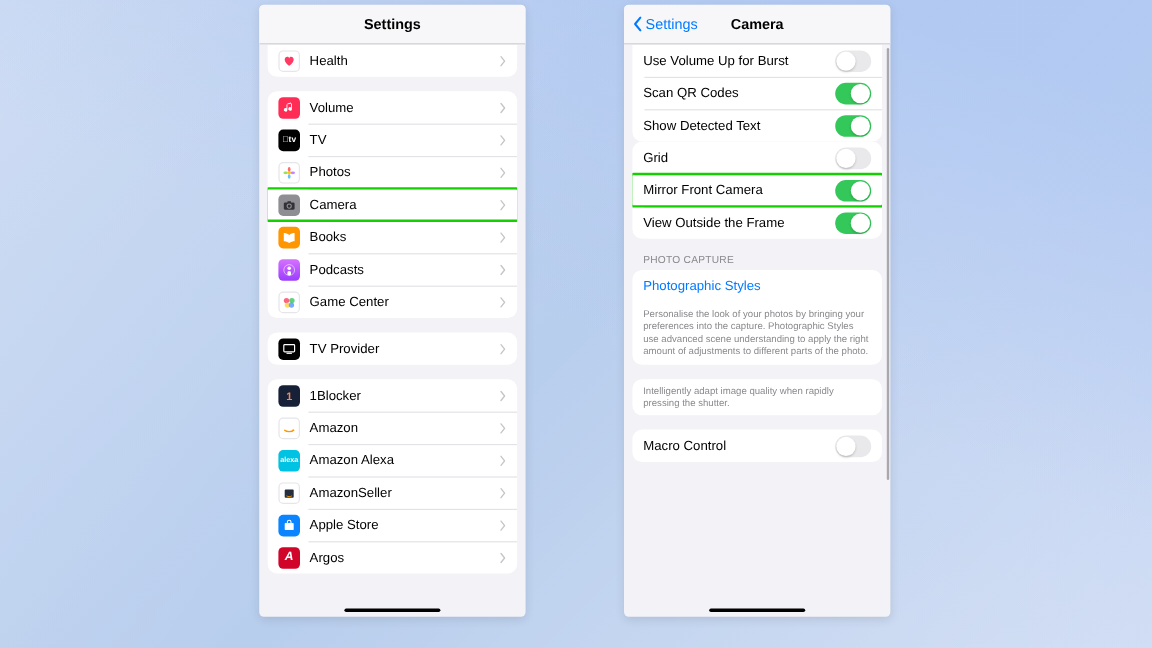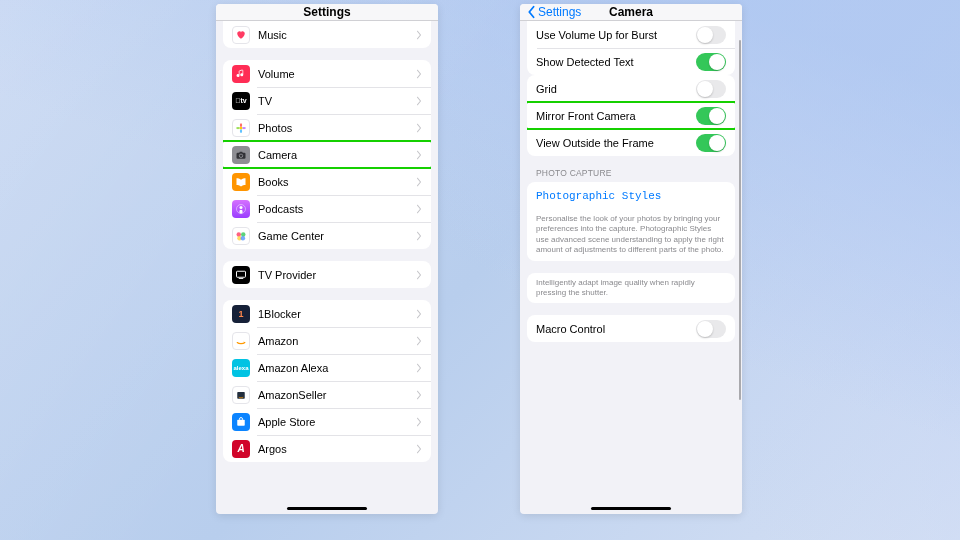--- a/index.html
+++ b/index.html
@@ -5,21 +5,21 @@
 * { margin:0; padding:0; box-sizing:border-box; font-family:-apple-system,"Helvetica Neue",Arial,sans-serif; }
 body { width:960px; height:540px; background:linear-gradient(135deg,#c7d7f2 0%,#b8ceed 50%,#d5e0f4 100%); overflow:hidden; position:relative; }
 .bgpoly { position:absolute; inset:0; background:
   linear-gradient(125deg, rgba(255,255,255,0.15) 0%, transparent 40%),
   linear-gradient(200deg, rgba(160,190,240,0.5) 10%, transparent 50%),
   linear-gradient(45deg, transparent 50%, rgba(200,215,245,0.7) 80%);
 }
 .phone { position:absolute; top:4px; width:222px; height:510px; background:#f2f2f7; border-radius:4px; box-shadow:0 2px 8px rgba(0,0,0,0.1); overflow:hidden; }
 .left { left:216px; }
 .right { left:520px; }
-.navbar { height:17px; background:#f7f7f9; border-bottom:0.5px solid #d0d0d4; display:flex; align-items:center; justify-content:center; position:relative; }
+.navbar { height:33px; background:#f7f7f9; border-bottom:0.5px solid #d0d0d4; display:flex; align-items:center; justify-content:center; position:relative; }
 .navtitle { font-size:12px; font-weight:600; color:#000; }
 .navback { position:absolute; left:6px; display:flex; align-items:center; color:#007aff; font-size:12px; }
 .navback svg { width:10px; height:14px; margin-right:2px; }
 .content { height:477px; overflow:hidden; }
 .group { margin-top:12px; background:#fff; border-radius:8px; margin-left:7px; margin-right:7px; overflow:hidden; }
 .group.first { margin-top:0; border-top-left-radius:0; border-top-right-radius:0; }
 .row { display:flex; align-items:center; height:27px; padding:0 9px; position:relative; }
 .row + .row::before { content:""; position:absolute; left:34px; right:0; top:0; height:0.5px; background:#e3e3e7; }
 .row.noicon + .row.noicon::before,
 .row.noicon + .row::before,
@@ -30,21 +30,21 @@
 .chev svg { width:6px; height:10px; display:block; }
 .highlight { position:relative; }
 .highlight::after { content:""; position:absolute; inset:-1px -2px; border:2px solid #15d000; border-radius:3px; pointer-events:none; z-index:5;}
 .toggle { width:30px; height:18px; border-radius:9px; position:relative; flex-shrink:0; }
 .toggle.on { background:#34c759; }
 .toggle.off { background:#e9e9eb; }
 .toggle .knob { position:absolute; width:16px; height:16px; background:#fff; border-radius:50%; top:1px; box-shadow:0 1px 2px rgba(0,0,0,0.2); }
 .toggle.on .knob { right:1px; }
 .toggle.off .knob { left:1px; }
 .sectionhdr { font-size:8.5px; color:#8a8a8e; text-transform:uppercase; padding:12px 16px 4px; letter-spacing:0.2px; }
-.link { color:#007aff !important;font-family:Liberation Mono, monospace; }
+.link { color:#007aff !important; }
 .rownote .label { font-size:8px; color:#8a8a8e; line-height:1.3; padding:5px 0; }
 .rownote { height:auto !important;justify-content:flex-end; }
 .rownote::before { display:none !important; }
 .homebar { position:absolute; bottom:4px; left:50%; transform:translateX(-50%); width:80px; height:3px; background:#000; border-radius:2px; }
 .scrolltrack { position:absolute; top:34px; right:1px; width:2px; height:380px; }
 .scrollthumb { position:absolute; right:0; width:2px; background:#a9a9ad; border-radius:1px; }
 .icon svg{width:12px;height:12px;display:block;}
 </style>
 </head>
 <body>
@@ -55,21 +55,21 @@
     <span class="navtitle">Settings</span>
   </div>
   <div class="content" id="left-content">
       <div class="group first">
         <div class="row">
           <div class="icon" style="background:#fff;border:0.5px solid #e5e5ea">
             <svg viewBox="0 0 16 16">
               <path d="M8 13s-5-3-5-7c0-1.7 1.3-3 3-3 1 0 2 .5 2 2 0-1.5 1-2 2-2 1.7 0 3 1.3 3 3 0 4-5 7-5 7z" fill="#ff3b63"></path>
             </svg>
           </div>
-          <span class="label">Music</span>
+          <span class="label">Health</span>
           <span class="chev">
             <svg viewBox="0 0 8 12">
               <path d="M2 1l4 5-4 5" stroke="#c5c5c9" stroke-width="1.5" fill="none" stroke-linecap="round" stroke-linejoin="round"></path>
             </svg>
           </span>
         </div>
       </div>
       <div class="group">
         <div class="row">
           <div class="icon" style="background:#ff2d55">
@@ -281,20 +281,26 @@
   </div>
   <div class="content" id="right-content">
       <div class="group first">
         <div class="row noicon">
           <span class="label">Use Volume Up for Burst</span>
           <div class="toggle off">
             <div class="knob"></div>
           </div>
         </div>
         <div class="row noicon">
+          <span class="label">Scan QR Codes</span>
+          <div class="toggle on">
+            <div class="knob"></div>
+          </div>
+        </div>
+        <div class="row noicon">
           <span class="label">Show Detected Text</span>
           <div class="toggle on">
             <div class="knob"></div>
           </div>
         </div>
       </div>
       <div class="group" style="margin-top: 0px;">
         <div class="row noicon">
           <span class="label">Grid</span>
           <div class="toggle off">

